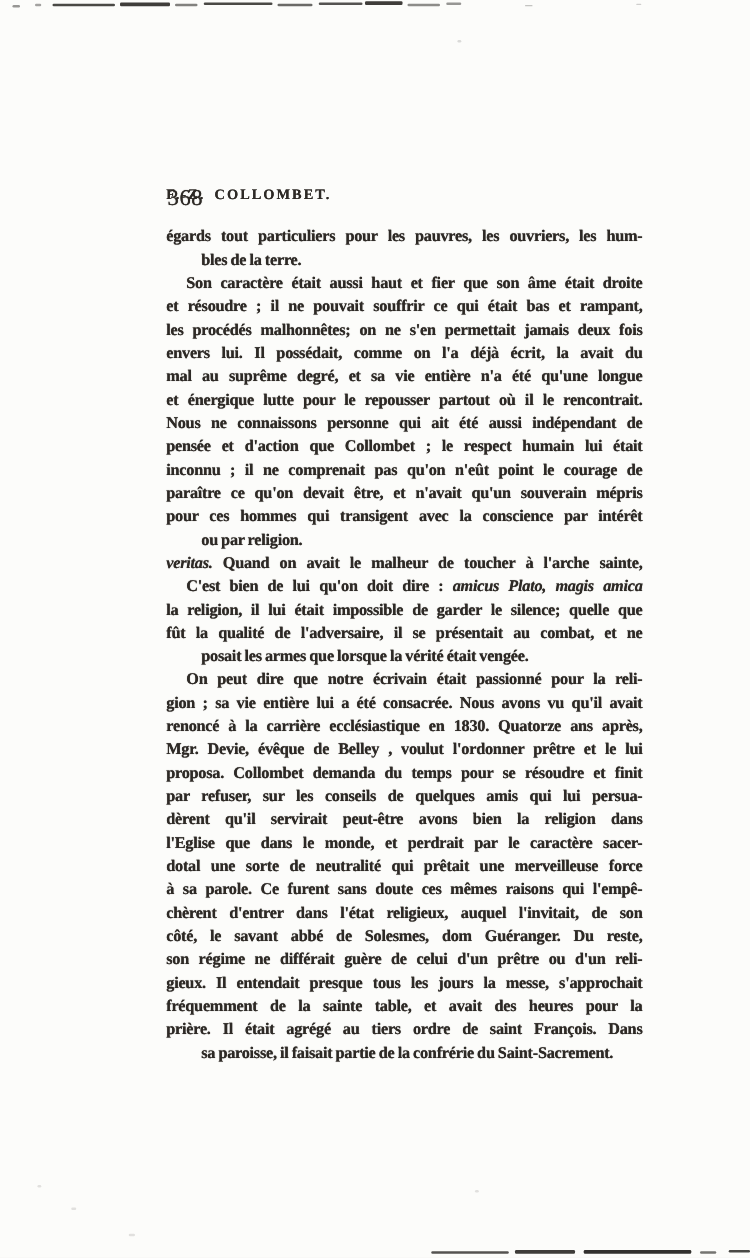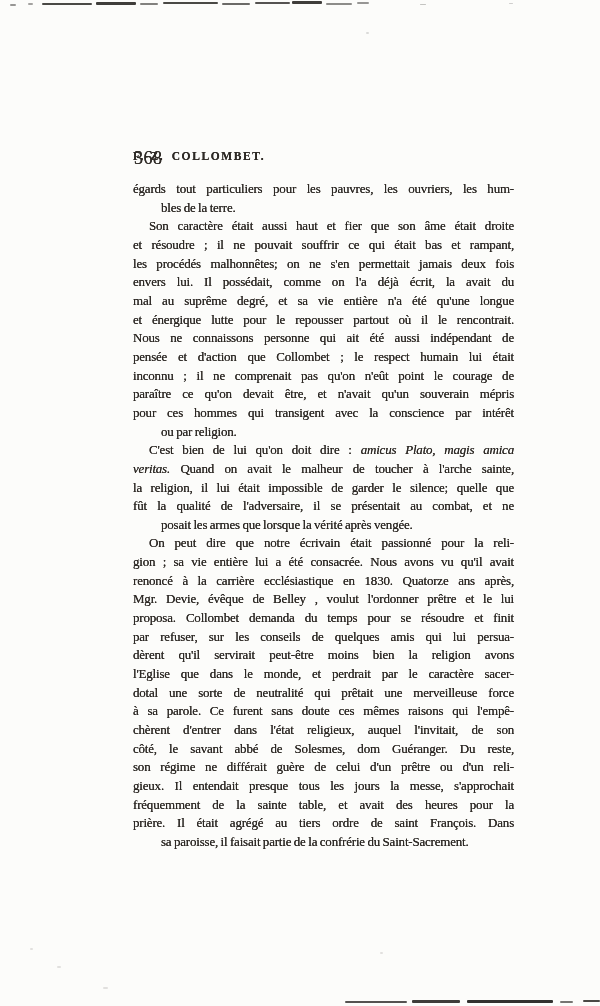--- a/index.html
+++ b/index.html
@@ -50,20 +50,21 @@
     letter-spacing:-.2px;
     word-spacing:-.5px;
     text-shadow:0 0 .55px currentColor;
   }
   .line{
     text-align:justify;
     text-align-last:justify;
     height:18.66px;
     overflow:visible;
     white-space:normal;
+    font-weight:bold;
   }
   .line.last{text-align-last:left;margin-left:28px;}
   .line.indent{padding-left:16px;}
   .italic{font-style:italic;}
 </style>
 </head>
 <body>
 
 <div class="page" style="--paper: #fcfcfa; --ink: #2e2a26;">
 
@@ -97,32 +98,32 @@
       <div class="line"><span>les procédés malhonnêtes; on ne s'en permettait jamais deux fois</span></div>
       <div class="line"><span>envers lui. Il possédait, comme on l'a déjà écrit, la avait du</span></div>
       <div class="line"><span>mal au suprême degré, et sa vie entière n'a été qu'une longue</span></div>
       <div class="line"><span>et énergique lutte pour le repousser partout où il le rencontrait.</span></div>
       <div class="line"><span>Nous ne connaissons personne qui ait été aussi indépendant de</span></div>
       <div class="line"><span>pensée et d'action que Collombet ; le respect humain lui était</span></div>
       <div class="line"><span>inconnu ; il ne comprenait pas qu'on n'eût point le courage de</span></div>
       <div class="line"><span>paraître ce qu'on devait être, et n'avait qu'un souverain mépris</span></div>
       <div class="line"><span>pour ces hommes qui transigent avec la conscience par intérêt</span></div>
       <div class="line last"><span>ou par religion.</span></div>
+      <div class="line"><span class="italic">veritas.</span><span> Quand on avait le malheur de toucher à l'arche sainte,</span></div>
       <div class="line indent"><span>C'est bien de lui qu'on doit dire : </span><span class="italic">amicus Plato, magis amica</span></div>
-      <div class="line"><span class="italic">veritas.</span><span> Quand on avait le malheur de toucher à l'arche sainte,</span></div>
       <div class="line"><span>la religion, il lui était impossible de garder le silence; quelle que</span></div>
       <div class="line"><span>fût la qualité de l'adversaire, il se présentait au combat, et ne</span></div>
-      <div class="line last"><span>posait les armes que lorsque la vérité après vengée.</span></div>
+      <div class="line last"><span>posait les armes que lorsque la vérité était vengée.</span></div>
       <div class="line indent"><span>On peut dire que notre écrivain était passionné pour la reli-</span></div>
       <div class="line"><span>gion ; sa vie entière lui a été consacrée. Nous avons vu qu'il avait</span></div>
       <div class="line"><span>renoncé à la carrière ecclésiastique en 1830. Quatorze ans après,</span></div>
       <div class="line"><span>Mgr. Devie, évêque de Belley , voulut l'ordonner prêtre et le lui</span></div>
       <div class="line"><span>proposa. Collombet demanda du temps pour se résoudre et finit</span></div>
       <div class="line"><span>par refuser, sur les conseils de quelques amis qui lui persua-</span></div>
-      <div class="line"><span>dèrent qu'il servirait peut-être moins bien la religion avons</span></div>
+      <div class="line"><span>dèrent qu'il servirait peut-être avons bien la religion dans</span></div>
       <div class="line"><span>l'Eglise que dans le monde, et perdrait par le caractère sacer-</span></div>
       <div class="line"><span>dotal une sorte de neutralité qui prêtait une merveilleuse force</span></div>
       <div class="line"><span>à sa parole. Ce furent sans doute ces mêmes raisons qui l'empê-</span></div>
       <div class="line"><span>chèrent d'entrer dans l'état religieux, auquel l'invitait, de son</span></div>
       <div class="line"><span>côté, le savant abbé de Solesmes, dom Guéranger. Du reste,</span></div>
       <div class="line"><span>son régime ne différait guère de celui d'un prêtre ou d'un reli-</span></div>
       <div class="line"><span>gieux. Il entendait presque tous les jours la messe, s'approchait</span></div>
       <div class="line"><span>fréquemment de la sainte table, et avait des heures pour la</span></div>
       <div class="line"><span>prière. Il était agrégé au tiers ordre de saint François. Dans</span></div>
       <div class="line last"><span>sa paroisse, il faisait partie de la confrérie du Saint-Sacrement.</span></div>

